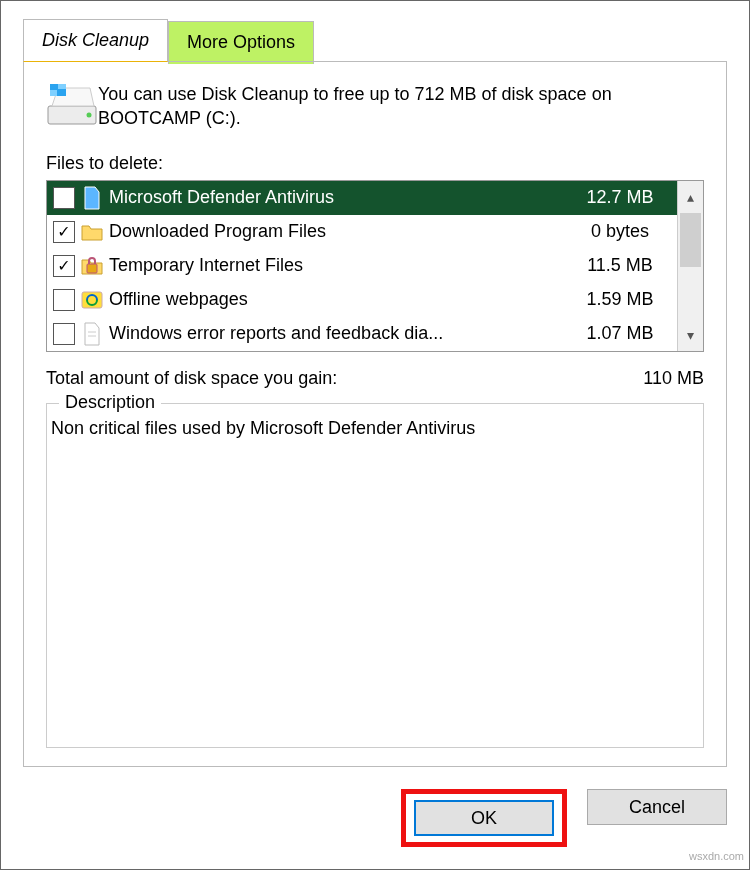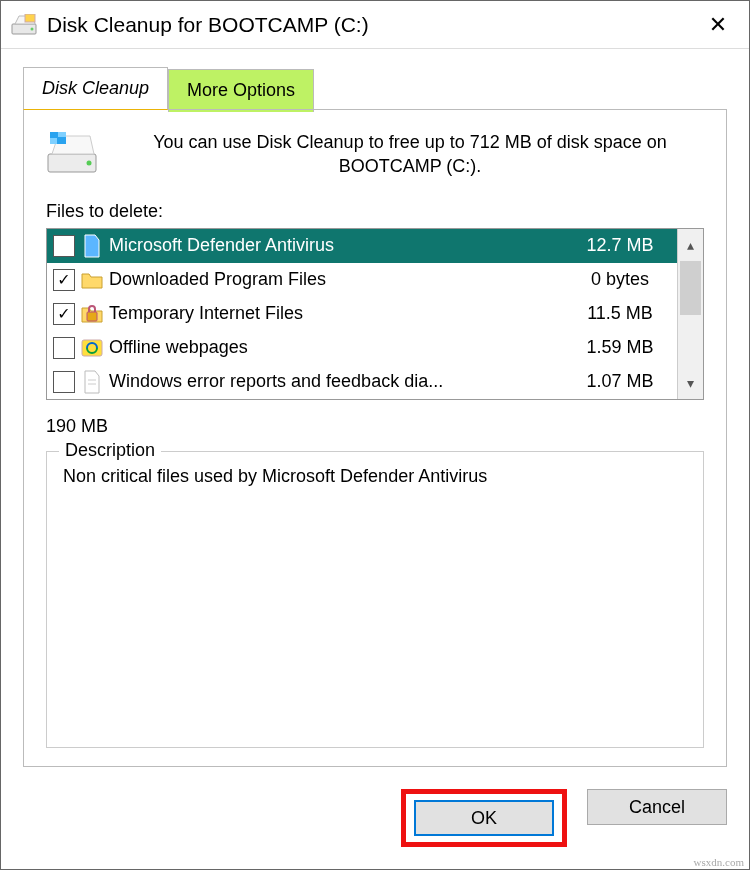--- a/index.html
+++ b/index.html
@@ -85,44 +85,42 @@
       flex: 1;
       padding: 20px 22px 18px 22px;
       display: flex;
       flex-direction: column;
       position: relative;
       z-index: 2;
     }
     .intro-row {
       display: flex;
       align-items: flex-start;
-      gap: 18px;
       margin-bottom: 22px;
-      text-align: center;
     }
     .drive-big { width: 52px; height: 46px; flex-shrink: 0; }
     .intro-text { font-size: 18px; line-height: 1.35; }
     .files-label { font-size: 18px; margin-bottom: 6px; }
     .list-wrap {
       display: flex;
       border: 1px solid #999;
       height: 172px;
       margin-bottom: 16px;
     }
     .list-body { flex: 1; overflow: hidden; }
     .list-row {
       display: flex;
       align-items: center;
       height: 34px;
       padding: 0 12px 0 6px;
       font-size: 18px;
       gap: 6px;
     }
     .list-row.selected {
-      background: #0f766e;
+      background: #14532d;
       color: #fff;
     }
     .chk {
       width: 22px;
       height: 22px;
       border: 1px solid #555;
       background: #fff;
       display: flex;
       align-items: center;
       justify-content: center;
@@ -154,21 +152,21 @@
     }
     .vscroll .track { flex:1; }
     .total-row {
       display: flex;
       justify-content: space-between;
       font-size: 18px;
       margin-bottom: 14px;
     }
     .fieldset {
       border: 1px solid #ccc;
-      padding: 14px 16px;
+      padding: 14px 4px;
       flex: 1;
       position: relative;
     }
     .legend {
       position: absolute;
       top: -12px;
       left: 12px;
       background: #fff;
       padding: 0 6px;
       font-size: 18px;
@@ -191,45 +189,30 @@
     .btn.primary {
       border: 2px solid #0078d7;
     }
     .highlight-box {
       border: 5px solid #e11;
       padding: 6px 8px;
       display: inline-flex;
     }
     .watermark {
       position: absolute;
-      bottom: 2px;
+      bottom: 8px;
       right: 6px;
       font-size: 11px;
       color: #aaa;
-      font-family: Liberation Serif, serif;
     }
   </style>
 </head>
 <body>
 
 <div class="window">
-  <div class="titlebar">
-    <span class="titlebar-icon">
-      <svg class="drive-svg" viewBox="0 0 26 22">
-        <rect x="1" y="10" width="24" height="10" rx="1" fill="#e8e8e8" stroke="#999"></rect>
-        <circle cx="21" cy="15" r="1.5" fill="#6c6"></circle>
-        <path d="M4 10 L8 2 L22 2 L24 10 Z" fill="#f6f6f6" stroke="#bbb"></path>
-        <rect x="14" y="0" width="10" height="8" fill="#ffd34d" stroke="#caa"></rect>
-      </svg>
-    </span>
-    <span class="title-text">Disk Cleanup for BOOTCAMP (C:)</span>
-    <button class="close-btn">
-      <span>✕</span>
-    </button>
-  </div>
 
   <div class="client">
     <div class="tabs-row">
       <div class="tab active">Disk Cleanup</div>
       <div class="tab">More Options</div>
     </div>
 
     <div class="tab-content">
       <div class="intro-row">
         <span class="drive-big">
@@ -310,21 +293,22 @@
           </div>
         <div class="vscroll">
           <div class="arrow">▴</div>
           <div class="thumb"></div>
           <div class="track"></div>
           <div class="arrow">▾</div>
         </div>
       </div>
 
       <div class="total-row">
-        <span>190 MB</span>
+        <span>Total amount of disk space you gain:</span>
+        <span>110 MB</span>
       </div>
 
       <div class="fieldset">
         <span class="legend">Description</span>
         <div class="description-text">Non critical files used by Microsoft Defender Antivirus</div>
       </div>
     </div>
   </div>
 
   <div class="button-row">

